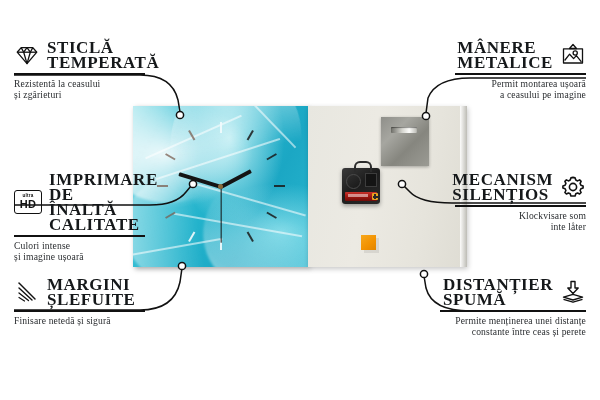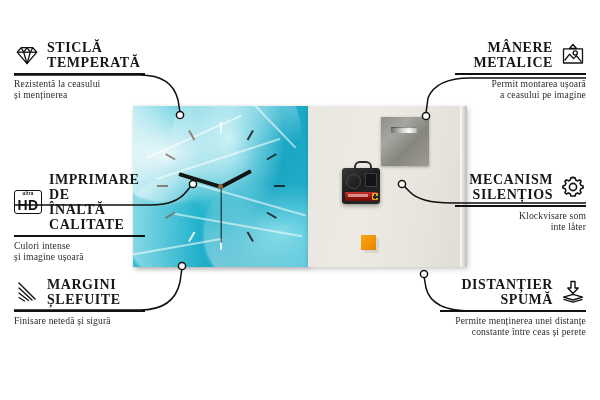--- a/index.html
+++ b/index.html
@@ -91,43 +91,43 @@
     position:absolute;left:53px;top:129px;width:15px;height:15px;
     background:linear-gradient(140deg,#f7a81c 0%,#f29100 60%,#e08400 100%);
     box-shadow:3px 3px 0 rgba(0,0,0,.08);
   }
 
   
   .callout{position:absolute;}
   .co-head{display:flex;align-items:center;gap:7px;}
   .co-title{
     font-family:"Liberation Serif",serif;
-    font-weight:bold;font-size:14px;letter-spacing:.55px;color:#15181a;
+    font-weight:bold;font-size:17px;letter-spacing:.55px;color:#15181a;
     line-height:15px;text-transform:uppercase;
   }
   .co-rule{height:1.6px;background:#111;margin-top:3px;}
   .co-sub{
     font-family:"Liberation Serif",serif;
     font-size:9.6px;line-height:11.6px;color:#2a2d30;margin-top:3px;letter-spacing:.15px;
   }
   .left .co-head{justify-content:flex-start;}
   .left .co-sub{text-align:left;}
   .right .co-head{justify-content:flex-end;}
-  .right .co-title{text-align:right;}
+  .right .co-title{}
   .right .co-sub{text-align:right;}
 
   .ico{width:26px;height:26px;flex:0 0 26px;display:block;}
   .ico svg{display:block;width:26px;height:26px;}
 
   .hd-ico{
     width:26px;height:22px;flex:0 0 26px;border:1.6px solid #111;border-radius:3px;
     display:flex;flex-direction:column;align-items:center;justify-content:center;line-height:1;
   }
   .hd-ultra{font-family:"Liberation Sans",sans-serif;font-size:4.6px;font-weight:bold;letter-spacing:.2px;color:#111;}
-  .hd-hd{font-family:"Liberation Sans",sans-serif;font-size:14px;font-weight:bold;letter-spacing:.3px;color:#111;margin-top:.5px;}
+  .hd-hd{font-family:"Liberation Sans",sans-serif;font-size:11px;font-weight:bold;letter-spacing:.3px;color:#111;margin-top:.5px;}
 
   
   #wires{position:absolute;left:0;top:0;width:600px;height:400px;pointer-events:none;}
 </style>
 </head>
 <body>
 
 <div id="stage">
 
   <div class="product">
@@ -210,21 +210,21 @@
           <path d="M9.7,10.2 L13,5.6 L16.3,10.2"></path>
         </g>
           </svg>
       </span>
       <span class="co-title">
         <span>STICLĂ</span><br><span>TEMPERATĂ</span>
       </span>
     </div>
     <div class="co-rule" style="width:131px;"></div>
     <div class="co-sub">
-      <span>Rezistentă la ceasului</span><br><span>și menținerea</span>
+      <span>Rezistentă la ceasului</span><br><span>și zgârieturi</span>
     </div>
   </div>
 
   <div class="callout left" style="left:14px;top:172px;width:131px;">
     <div class="co-head">
       <span class="hd-ico">
         <span class="hd-ultra">ultra</span>
         <span class="hd-hd">HD</span>
       </span>
       <span class="co-title">

